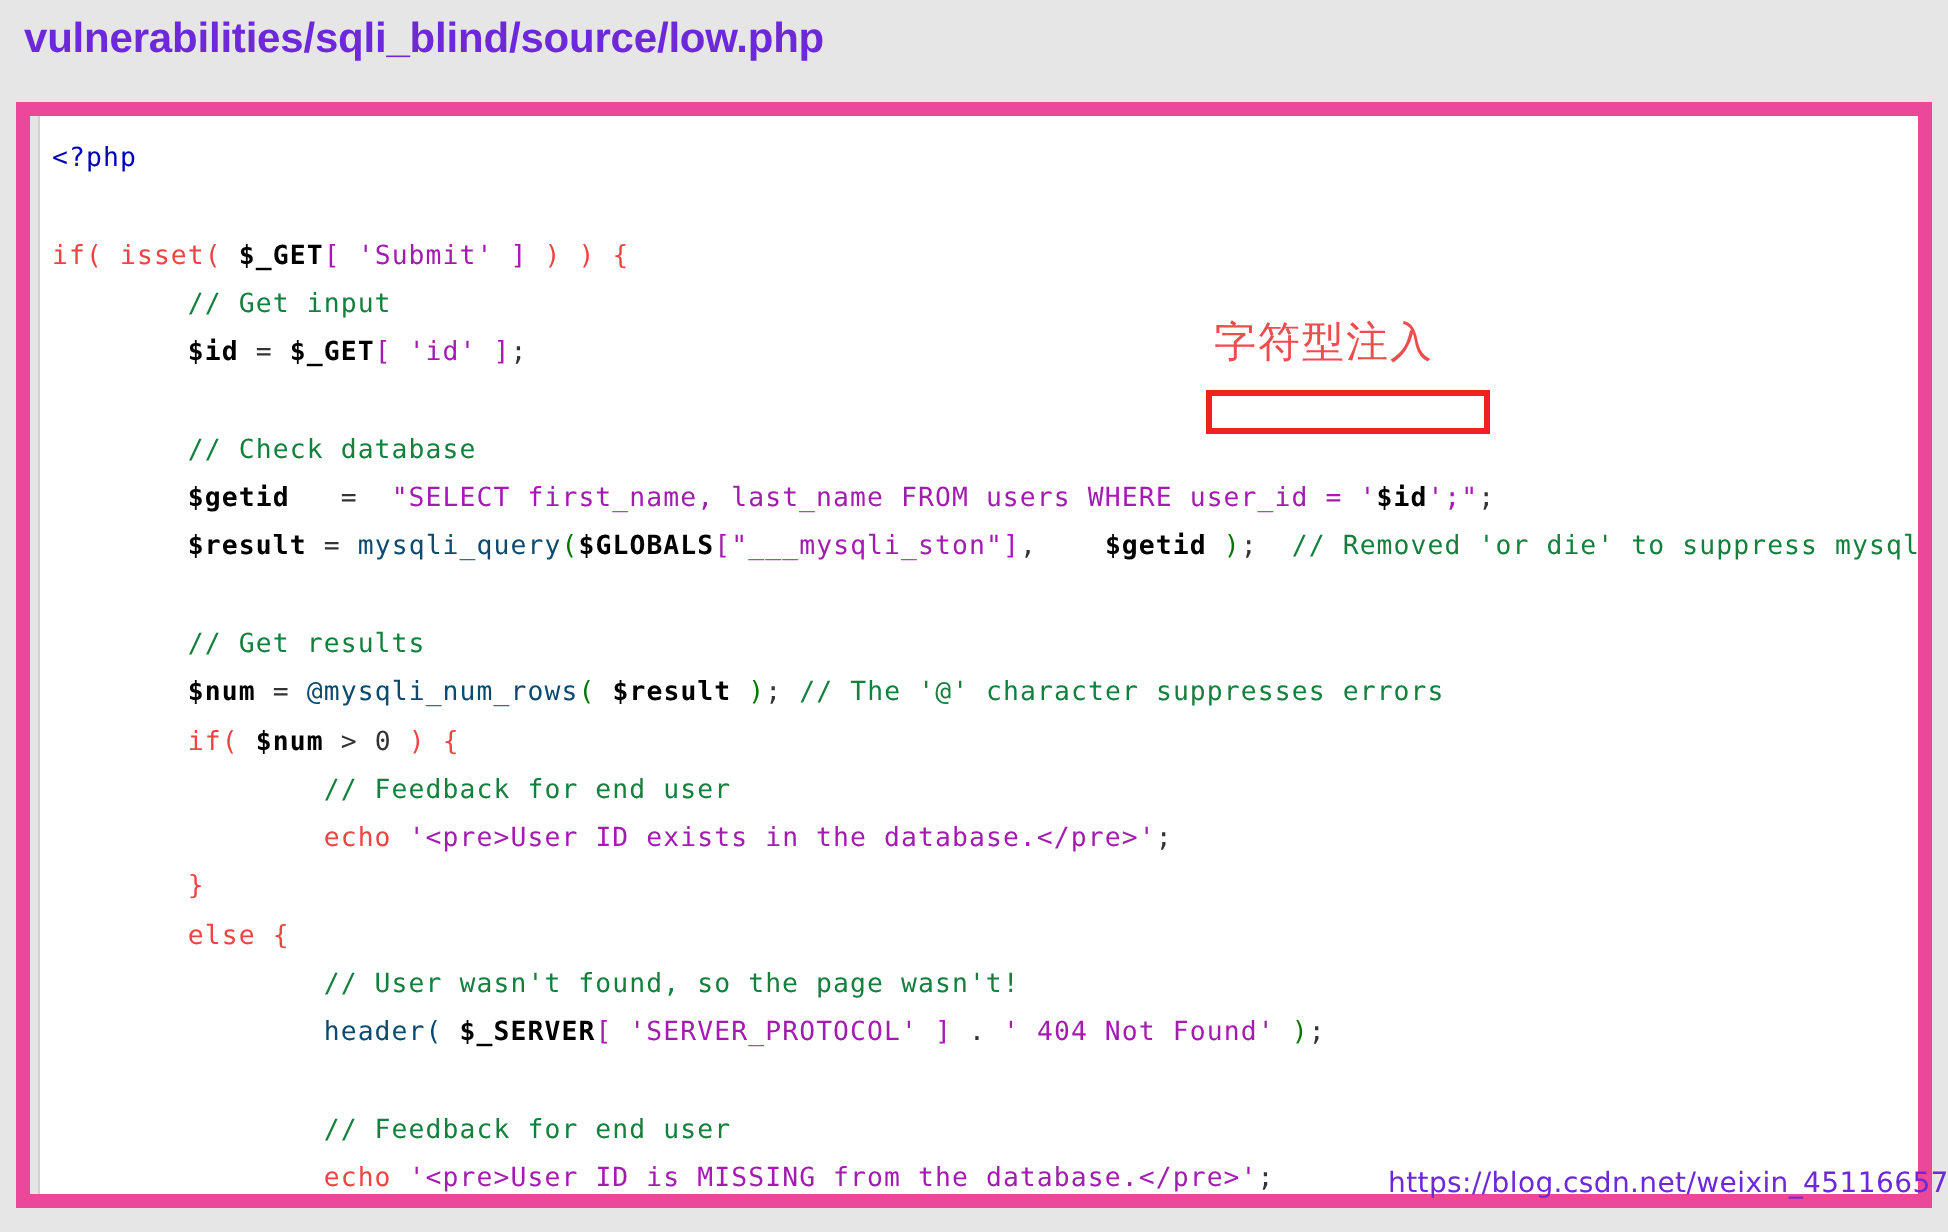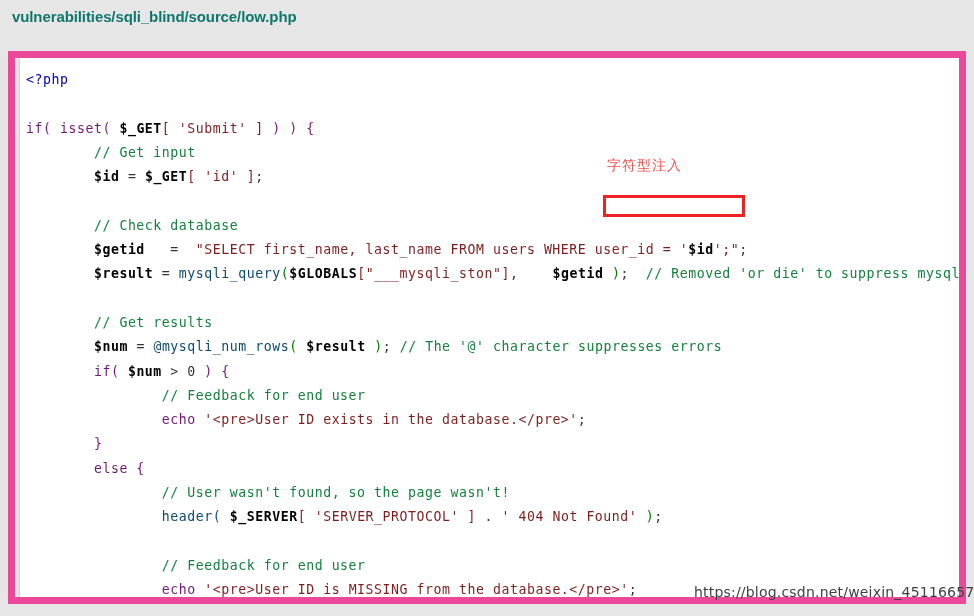--- a/index.html
+++ b/index.html
@@ -21,23 +21,23 @@
     left: 0; top: 0;
     width: 974px;
     height: 46px;
     background: #e6e6e6;
     box-sizing: border-box;
   }
   #page-title {
     position: absolute;
     left: 12px;
     top: 8px;
-    font-size: 15px;
+    font-size: 21px;
     font-weight: bold;
-    color: #0f766e;
+    color: #6d28d9;
     letter-spacing: -0.1px;
     white-space: nowrap;
   }
 
   
   #code-panel {
     position: absolute;
     left: 8px;
     top: 51px;
     width: 958px;
@@ -72,36 +72,36 @@
     font-family: "DejaVu Sans Mono", "Liberation Mono", monospace;
     font-size: 13.2px;
     line-height: 24.3px;
     white-space: pre;
     color: #333333;
     letter-spacing: 0.55px;
   }
   #code-text .ln { display: block; height: 24.3px; }
 
   
-  .kw   { color: #701a75; margin-top: 20px; }        
+  .kw   { color: #ef4444; margin-top: 20px; }        
   .fn   { color: #0c4a6e; }        
   .var  { color: #000000; font-weight: bold; }  
-  .str  { color: #7f1d1d; }        
+  .str  { color: #a21caf; }        
   .cmt  { color: #15803d; }        
   .op   { color: #007700; }        
   .tag  { color: #0000bb; }        
   .pl   { color: #333333; }        
 
   
   #annotation-text {
     position: absolute;
     left: 607px;
     top: 157px;
     font-family: "DejaVu Sans", sans-serif;
-    font-size: 14px;
+    font-size: 21px;
     color: #ee4d4d;
     white-space: nowrap;
     letter-spacing: 1px;
   }
   #annotation-box {
     position: absolute;
     left: 603px;
     top: 195px;
     width: 142px;
     height: 22px;
@@ -111,21 +111,21 @@
     pointer-events: none;
   }
 
   
   #watermark {
     position: absolute;
     left: 694px;
     top: 584px;
     font-family: "DejaVu Sans", sans-serif;
     font-size: 14px;
-    color: #404040;
+    color: #6d28d9;
     white-space: nowrap;
     letter-spacing: 0.2px;
   }
 </style>
 </head>
 <body style="background: rgb(230, 230, 230);">
 
 <div id="header">
   <div id="page-title">vulnerabilities/sqli_blind/source/low.php</div>
 </div>

